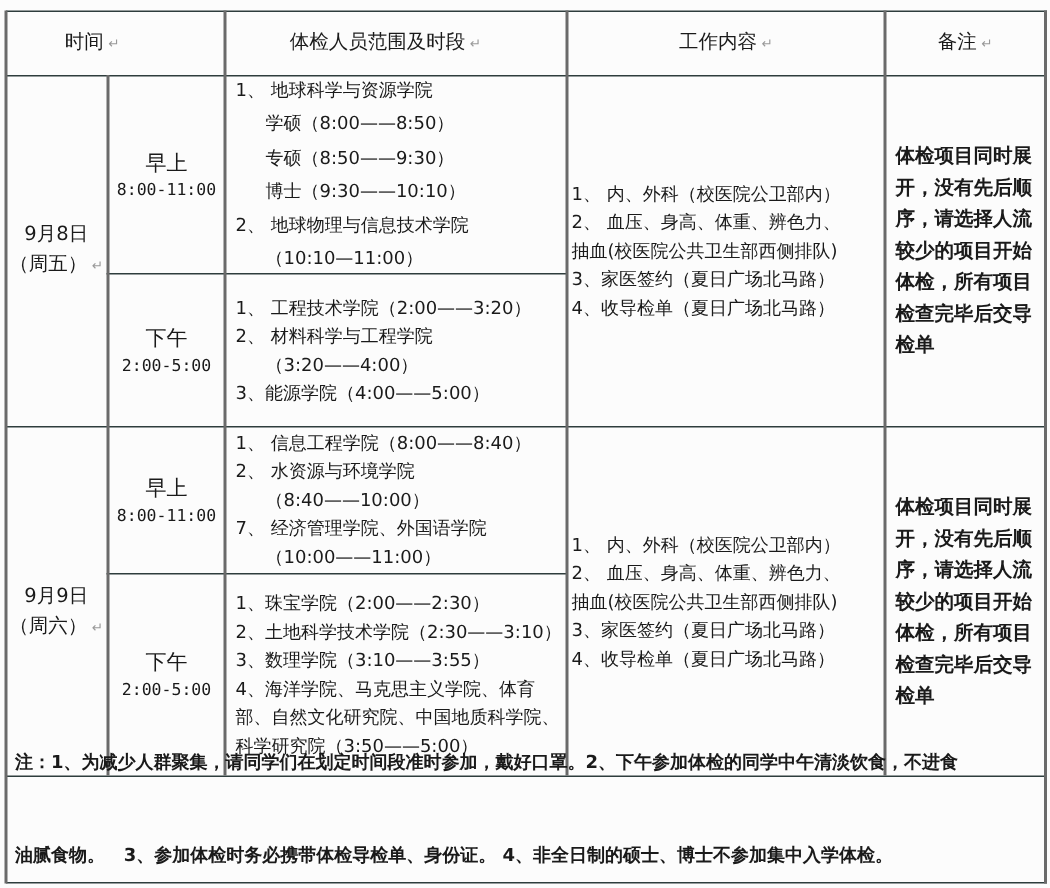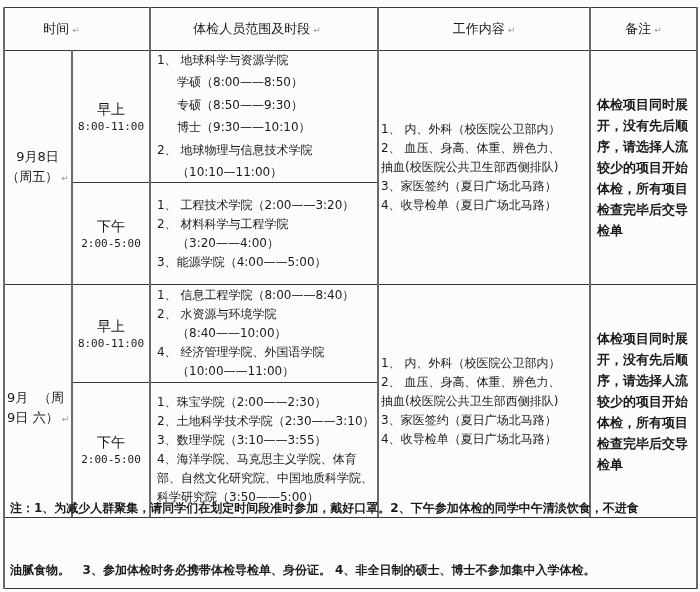--- a/index.html
+++ b/index.html
@@ -89,34 +89,34 @@
     <div class="line">2、 血压、身高、体重、辨色力、</div>
     <div class="line">抽血(校医院公共卫生部西侧排队)</div>
     <div class="line">3、家医签约（夏日广场北马路）</div>
     <div class="line">4、收导检单（夏日广场北马路）</div>
   </div>
 
   <div class="cell vcenter remark" style="left:591px; top:51px; width:105px; height:233px;">
     <div>体检项目同时展开，没有先后顺序，请选择人流较少的项目开始体检，所有项目检查完毕后交导检单</div>
   </div>
 
-  <div class="cell date" style="left:4px; top:285px; width:67px; height:232px; display:flex; flex-direction:row; justify-content:center; align-items:center; padding-top:14px;">
+  <div class="cell date" style="left:4px; top:285px; width:67px; height:232px; display:flex; flex-direction:column; justify-content:center; align-items:center; padding-top:14px;">
     <span>9月9日</span>
     <span><span>（周六）</span><span class="mark">↵</span></span>
   </div>
 
   <div class="cell center" style="left:73px; top:285px; width:76px; height:97px;">
     <span class="period-name">早上</span>
     <span class="period-time">8:00-11:00</span>
   </div>
   <div class="cell vcenter" style="left:153px; top:285px; width:224px; height:97px; padding-left:4px;">
     <div class="line">1、 信息工程学院（8:00——8:40）</div>
     <div class="line">2、 水资源与环境学院</div>
     <div class="line indent1">（8:40——10:00）</div>
-    <div class="line">4、 经济管理学院、外国语学院</div>
+    <div class="line">7、 经济管理学院、外国语学院</div>
     <div class="line indent1">（10:00——11:00）</div>
   </div>
 
   <div class="cell center" style="left:73px; top:383px; width:76px; height:134px;">
     <span class="period-name">下午</span>
     <span class="period-time">2:00-5:00</span>
   </div>
   <div class="cell vcenter" style="left:153px; top:383px; width:224px; height:134px; padding-left:4px;">
     <div class="line">1、珠宝学院（2:00——2:30）</div>
     <div class="line">2、土地科学技术学院（2:30——3:10）</div>

